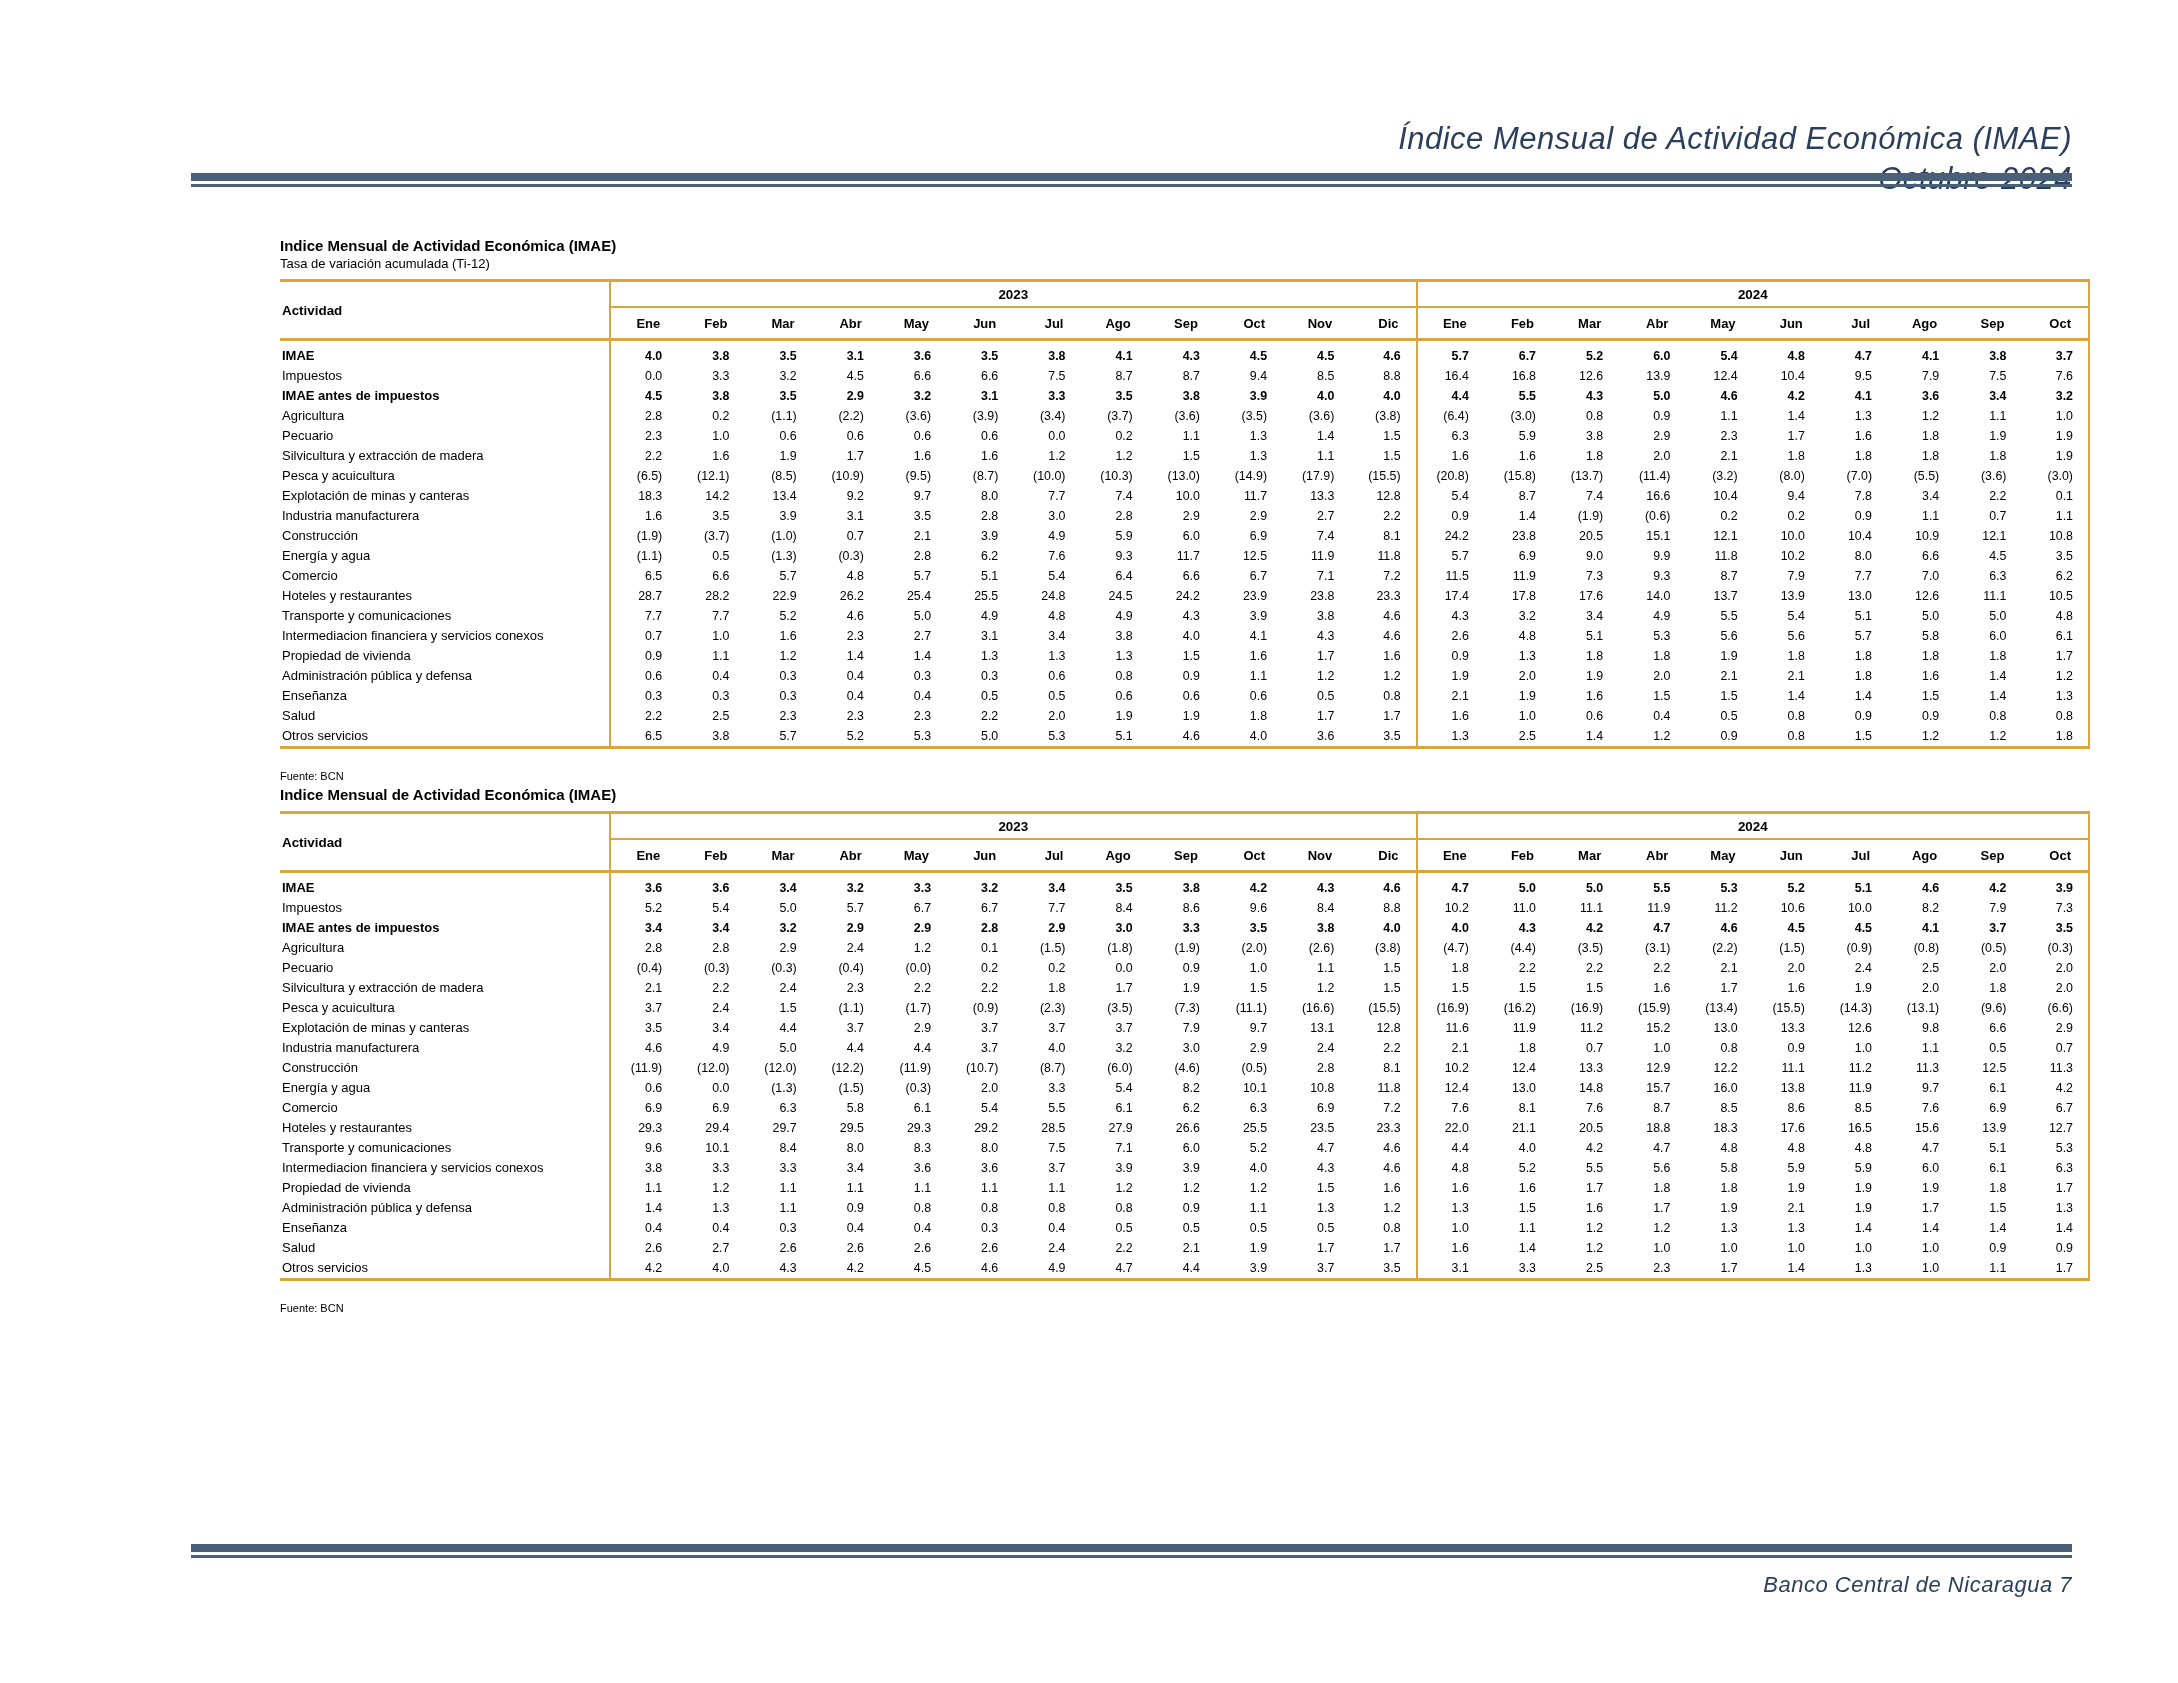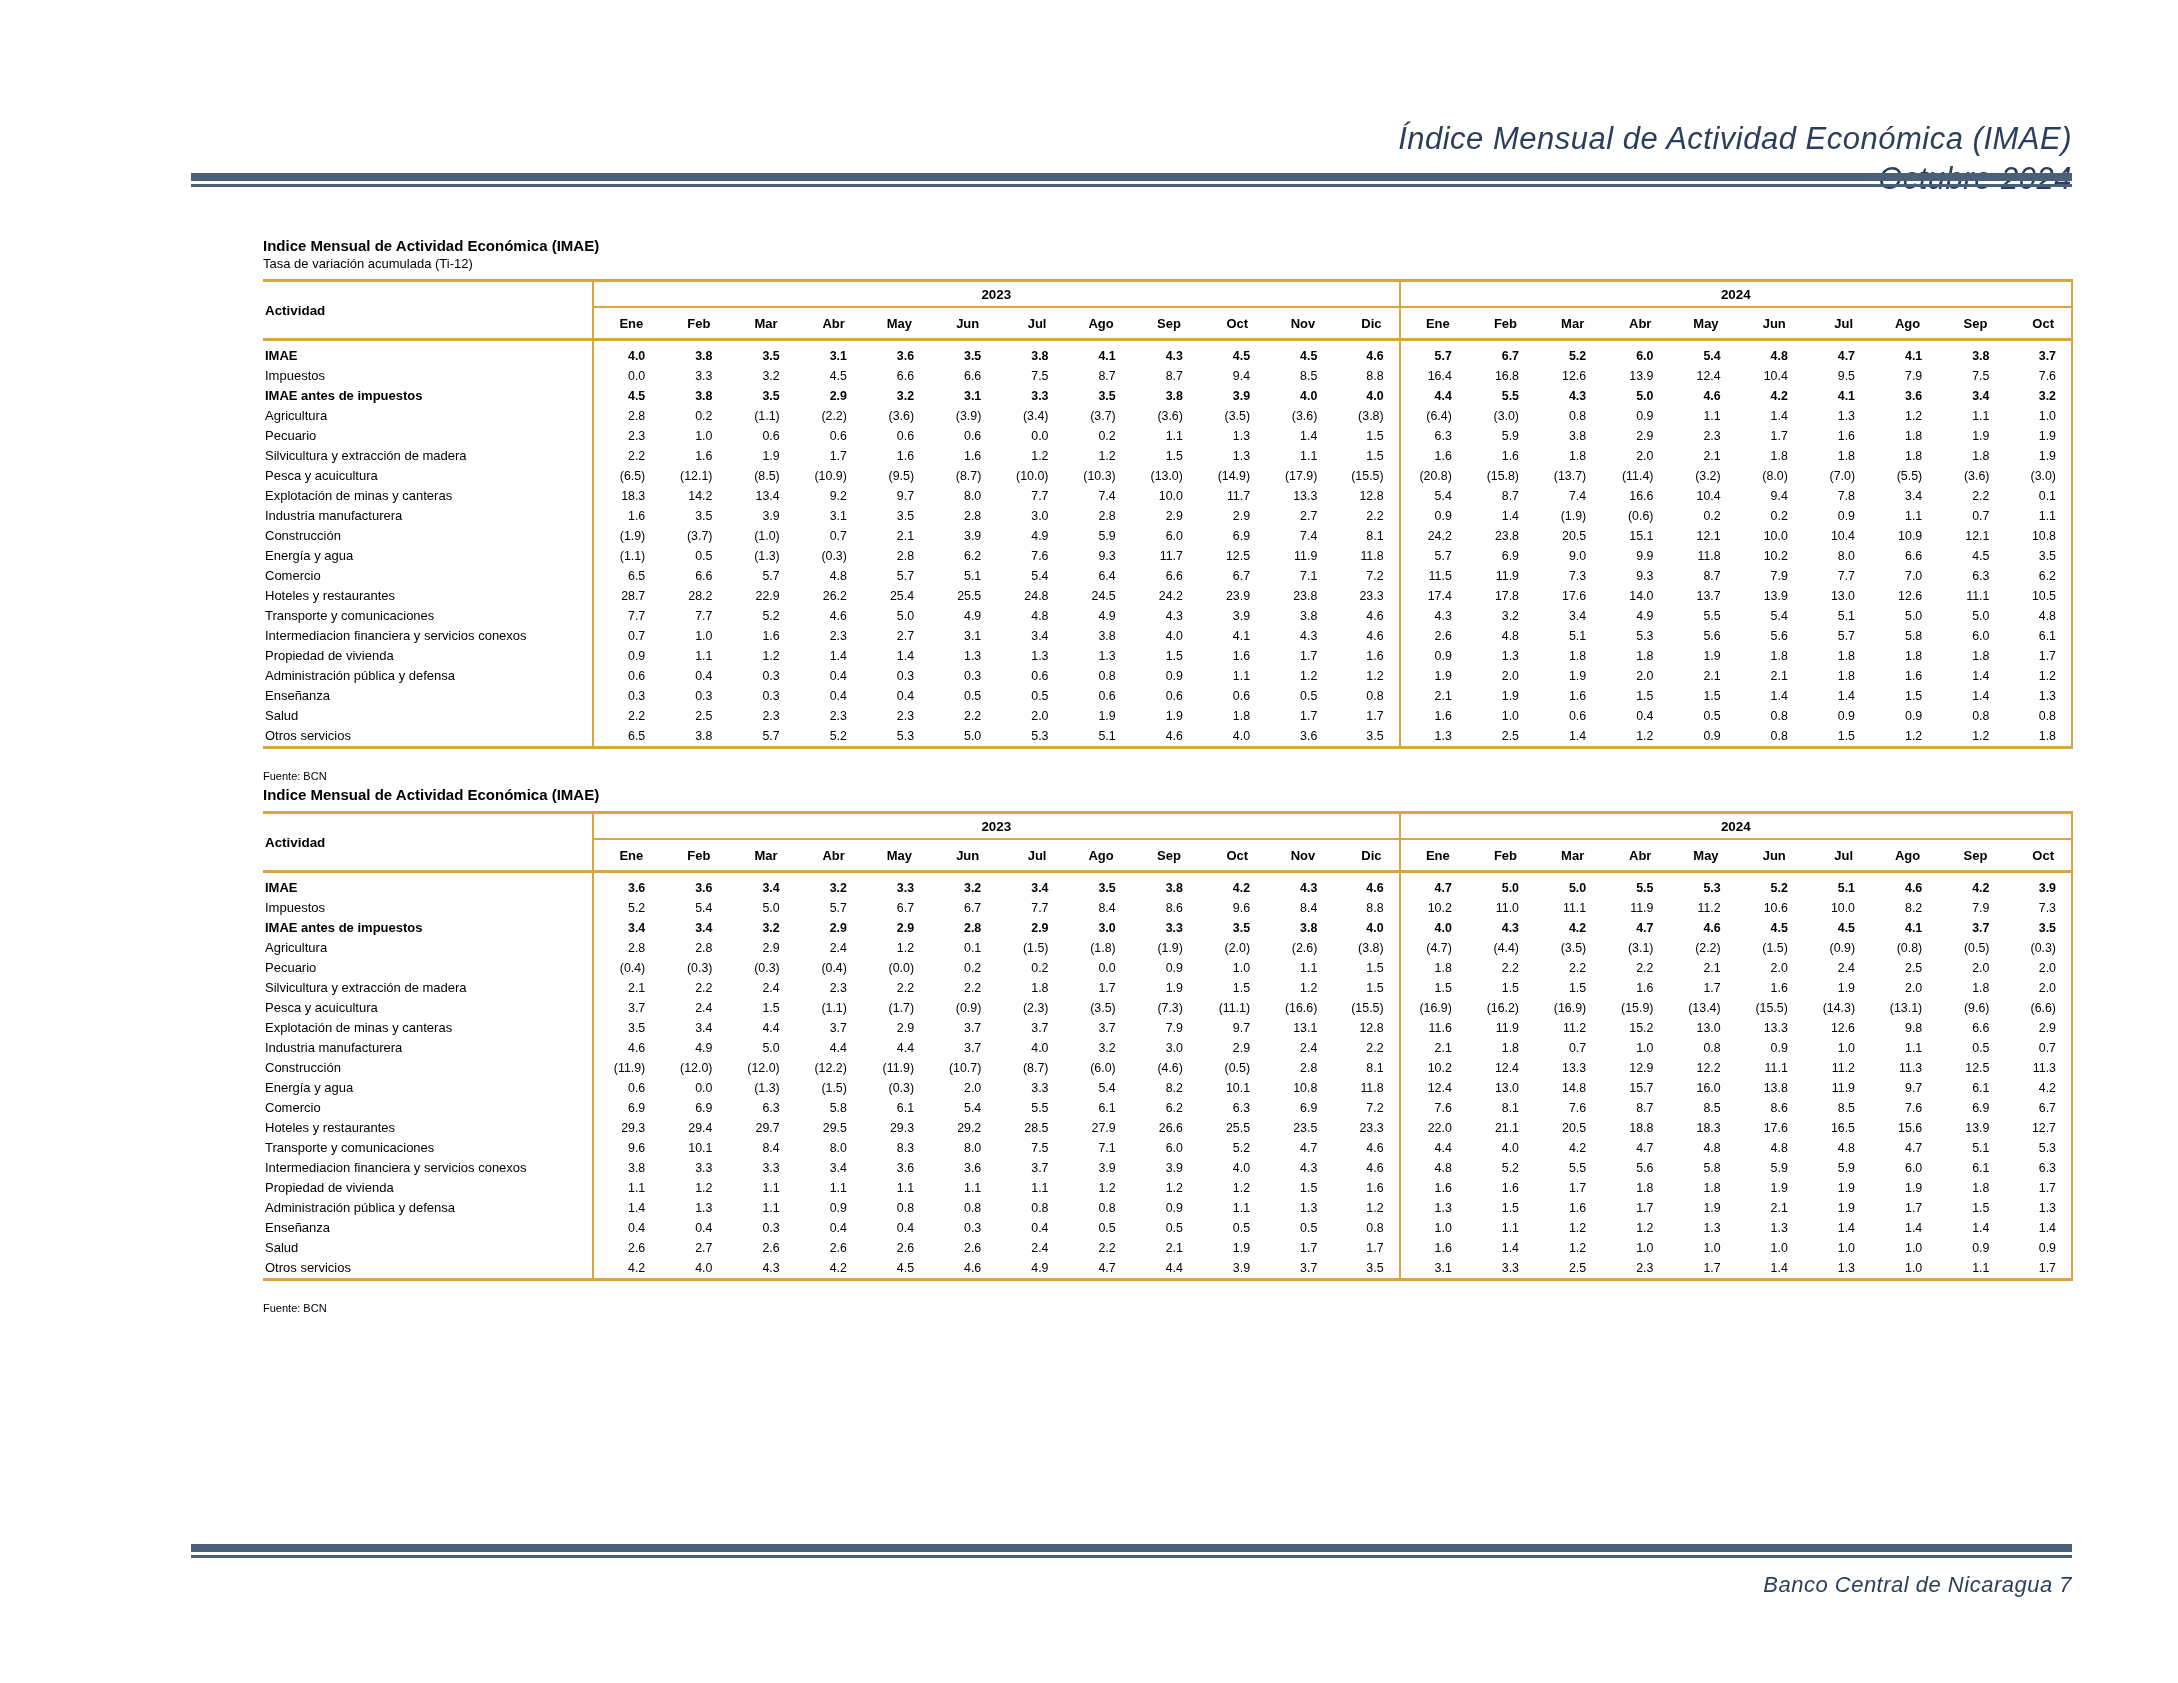--- a/index.html
+++ b/index.html
@@ -21,21 +21,21 @@
   .rule{position:absolute;left:191px;width:1881px;}
   .rule .thick{height:8px;background:var(--rule);}
   .rule .thin{height:3px;background:var(--rule);margin-top:3px;}
   #rule-top{top:173px;}
   #rule-bottom{top:1544px;}
   .doc-footer{
     position:absolute;top:1572px;right:106px;text-align:right;
     color:var(--navy);font-style:italic;font-size:22px;letter-spacing:0.5px;
   }
   
-  .table-section{position:absolute;left:263px;width:1812px;}
+  .table-section{position:absolute;left:280px;width:1812px;}
   #section-acumulada{top:236px;}
   #section-promedio{top:785px;}
   .tbl-title{font-size:15px;font-weight:bold;line-height:19px;}
   .tbl-subtitle{font-size:13px;line-height:17px;}
   .fuente{font-size:11px;line-height:14px;margin-top:20px;}
   table{
     border-collapse:collapse;table-layout:fixed;width:1810px;margin-top:7px;
   }
   col.c-activity{width:329px;}
   col.c-month{width:67px;}

